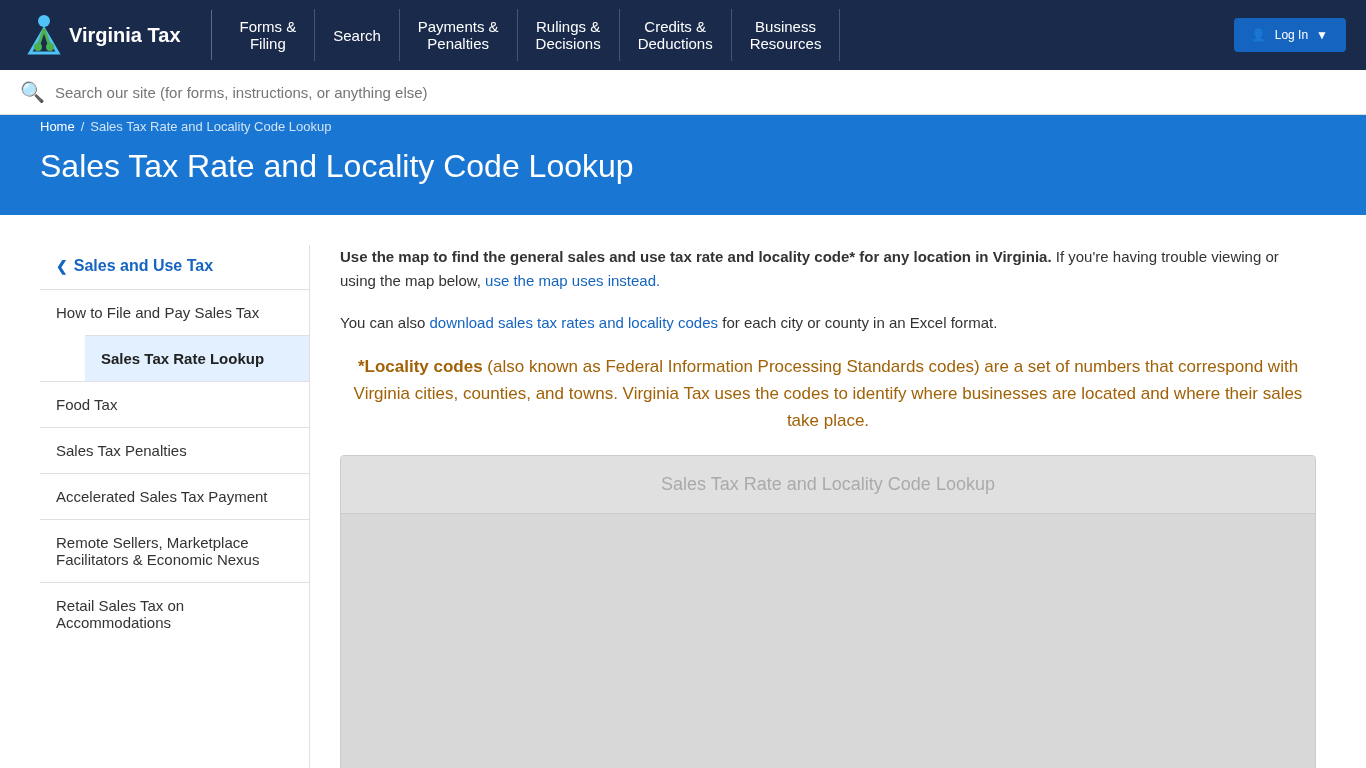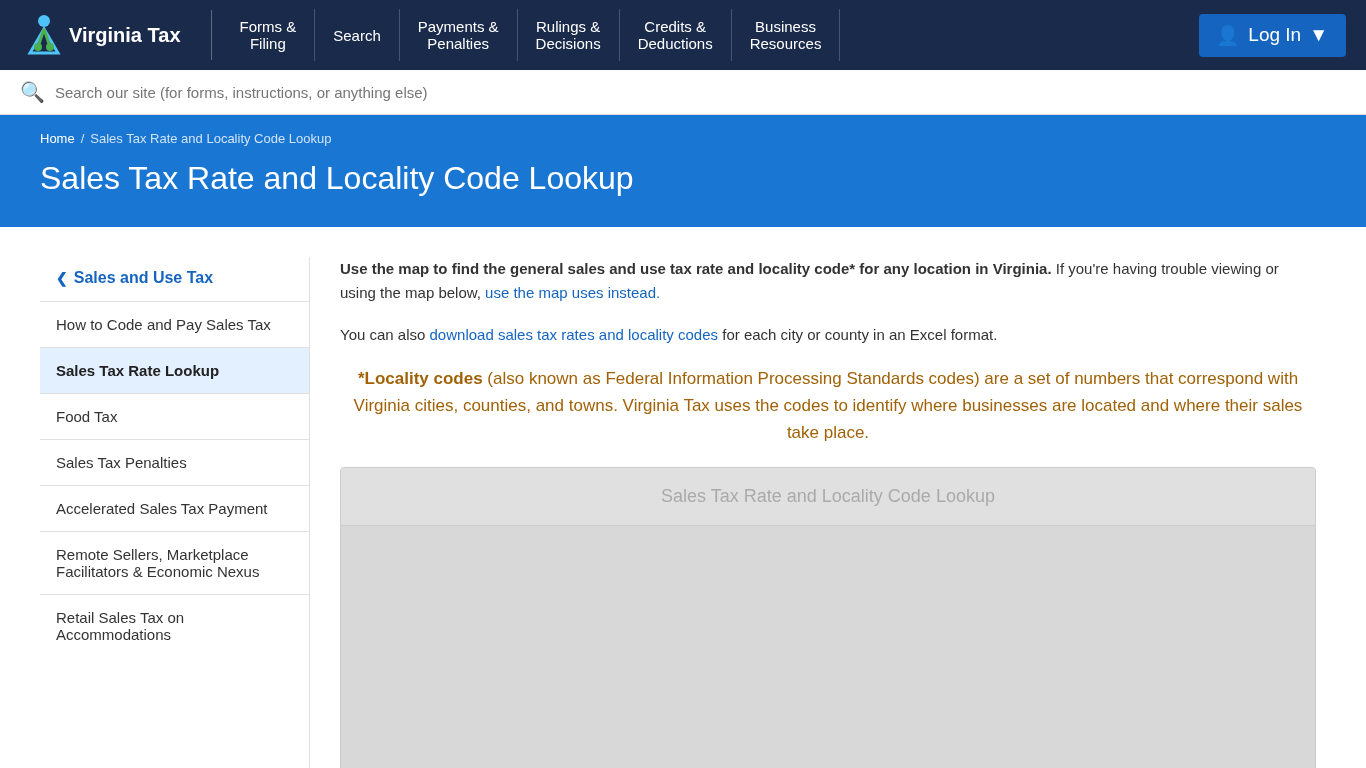--- a/index.html
+++ b/index.html
@@ -56,21 +56,21 @@
       white-space: nowrap;
       text-align: center;
     }
     .login-btn {
       margin-left: auto;
       background: #1565c0;
       color: #fff;
       border: none;
       border-radius: 4px;
       padding: 10px 18px;
-      font-size: 19px;
+      font-size: 12px;
       cursor: pointer;
       display: flex;
       align-items: center;
       gap: 8px;
       white-space: nowrap;
     }
 
     
     .search-bar {
       background: #fff;
@@ -84,21 +84,21 @@
       border: none;
       outline: none;
       font-size: 15px;
       color: #0c4a6e;
       flex: 1;
     }
 
     
     .page-header {
       background: #1976d2;
-      padding: 16px 40px 30px;
+      padding: 4px 40px 30px;
     }
     .breadcrumb {
       display: flex;
       align-items: center;
       gap: 6px;
       margin-bottom: 14px;
     }
     .breadcrumb a {
       color: #fff;
       text-decoration: none;
@@ -149,20 +149,21 @@
       border-top: 1px solid #e0e0e0;
       padding: 14px 16px;
       color: #333;
       cursor: pointer;
       font-size: 15px;
     }
     .sidebar-item.active {
       background: #e3f0ff;
       font-weight: 600;
       color: #222;
+      margin-left: 45px;
     }
 
     
     .content {
       flex: 1;
       padding: 0 30px 0 30px;
     }
     .content-intro {
       font-size: 15px;
       line-height: 1.6;
@@ -245,21 +246,21 @@
   <h1 class="page-title">Sales Tax Rate and Locality Code Lookup</h1>
 </div>
 
 <div class="main-content">
 
   <aside class="sidebar">
     <a class="sidebar-parent-link" href="#">
       <span class="sidebar-chevron">❮</span>
       <span>Sales and Use Tax</span>
     </a>
-    <div class="sidebar-item">How to Code and Pay Sales Tax</div>
+    <div class="sidebar-item">How to File and Pay Sales Tax</div>
     <div class="sidebar-item active">Sales Tax Rate Lookup</div>
     <div class="sidebar-item">Food Tax</div>
     <div class="sidebar-item">Sales Tax Penalties</div>
     <div class="sidebar-item">Accelerated Sales Tax Payment</div>
     <div class="sidebar-item">Remote Sellers, Marketplace Facilitators &amp; Economic Nexus</div>
     <div class="sidebar-item">Retail Sales Tax on Accommodations</div>
   </aside>
 
   <main class="content">
     <p class="content-intro">

